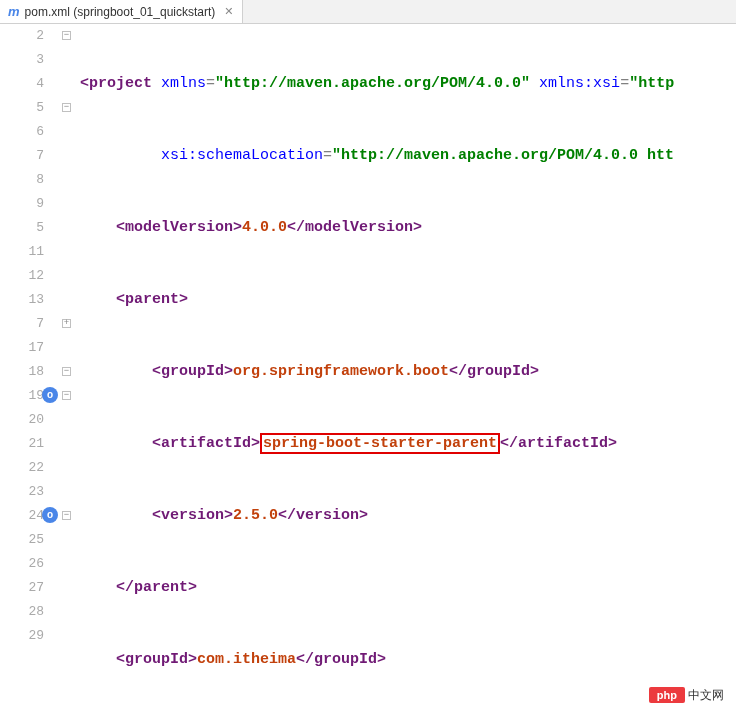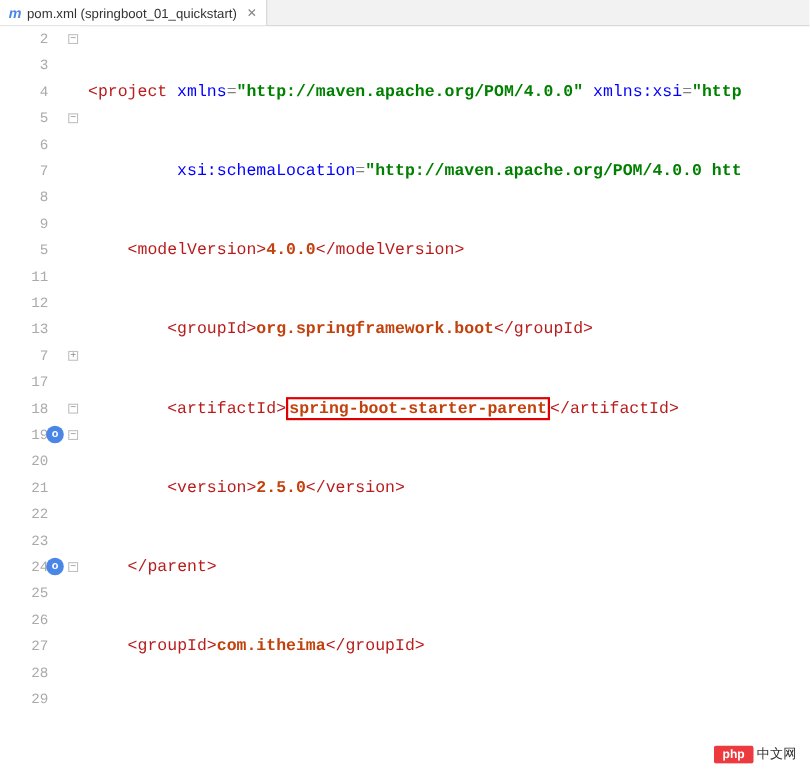--- a/index.html
+++ b/index.html
@@ -84,30 +84,30 @@
     line-height: 7px;
     text-align: center;
   }
   .code {
     flex: 1;
     white-space: pre;
     padding-left: 6px;
     overflow: hidden;
   }
   .line { height: 24px; }
-  .t-tag { color: #b91c1c; font-weight: normal; }
+  .t-tag { color: #701a75; font-weight: bold; }
   .t-attr { color: #0000ff; text-align: center; }
   .t-val { color: #008000; font-weight: bold; }
   .t-text { color: #c2410c; font-weight: bold; }
   .t-gray { color: #808080; }
   .redbox { border: 2px solid #e00000; padding: 0 1px; }
   .watermark {
     position: fixed;
     right: 12px;
-    bottom: 14px;
+    bottom: 4px;
     font-family: Arial, sans-serif;
     font-size: 12px;
   }
   .wm-pill {
     background: #ec3a3e;
     color: #fff;
     padding: 2px 8px;
     border-radius: 2px;
     font-size: 11px;
     font-weight: bold;
@@ -161,20 +161,21 @@
     <div class="fold-mark" style="top:295px;">+</div>
     <div class="fold-mark" style="top:343px;">−</div>
     <div class="fold-mark" style="top:367px;">−</div>
     <div class="fold-mark" style="top:487px;">−</div>
   </div>
 
   <div class="code">
     <div class="line"><span class="t-tag">&lt;project</span><span class="t-attr"> xmlns</span><span class="t-gray">=</span><span class="t-val">"http://maven.apache.org/POM/4.0.0"</span><span class="t-attr"> xmlns:xsi</span><span class="t-gray">=</span><span class="t-val">"http</span></div>
     <div class="line"><span>         </span><span class="t-attr">xsi:schemaLocation</span><span class="t-gray">=</span><span class="t-val">"http://maven.apache.org/POM/4.0.0 htt</span></div>
     <div class="line"><span>    </span><span class="t-tag">&lt;modelVersion&gt;</span><span class="t-text">4.0.0</span><span class="t-tag">&lt;/modelVersion&gt;</span></div>
+    <div class="line"><span>    </span><span class="t-tag">&lt;parent&gt;</span></div>
     <div class="line"><span>        </span><span class="t-tag">&lt;groupId&gt;</span><span class="t-text">org.springframework.boot</span><span class="t-tag">&lt;/groupId&gt;</span></div>
     <div class="line"><span>        </span><span class="t-tag">&lt;artifactId&gt;</span><span class="t-text redbox">spring-boot-starter-parent</span><span class="t-tag">&lt;/artifactId&gt;</span></div>
     <div class="line"><span>        </span><span class="t-tag">&lt;version&gt;</span><span class="t-text">2.5.0</span><span class="t-tag">&lt;/version&gt;</span></div>
     <div class="line"><span>    </span><span class="t-tag">&lt;/parent&gt;</span></div>
     <div class="line"><span>    </span><span class="t-tag">&lt;groupId&gt;</span><span class="t-text">com.itheima</span><span class="t-tag">&lt;/groupId&gt;</span></div>
     
     
     
     
     

